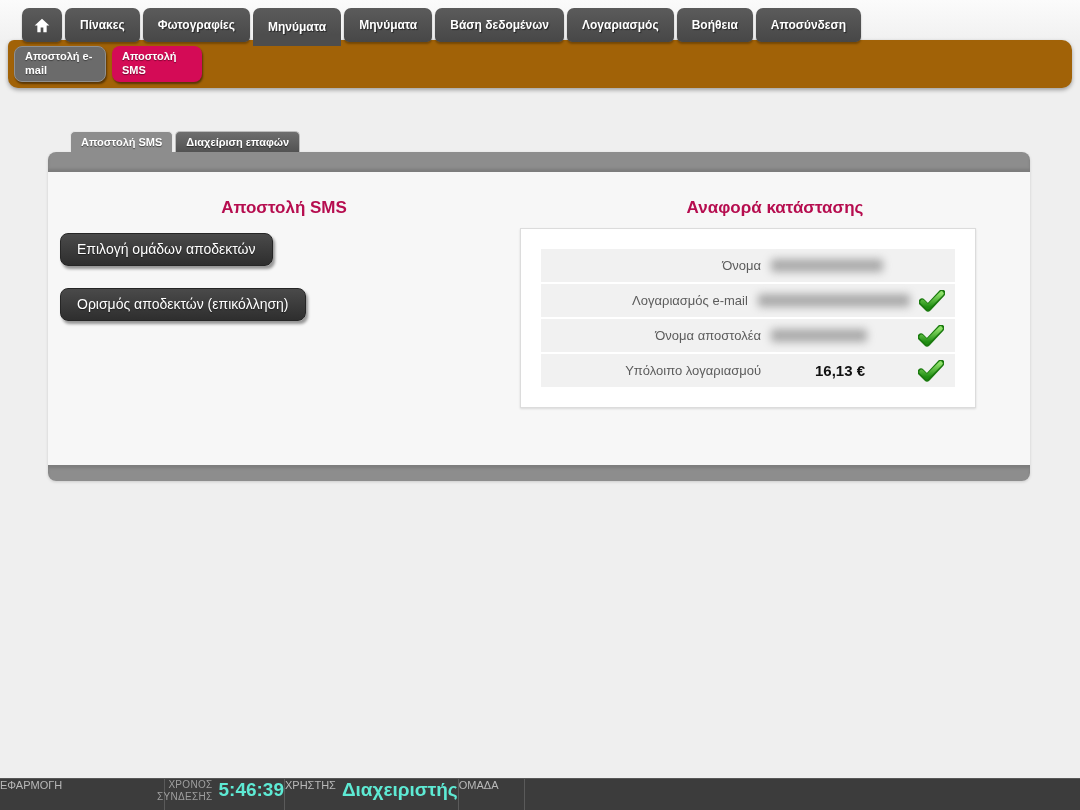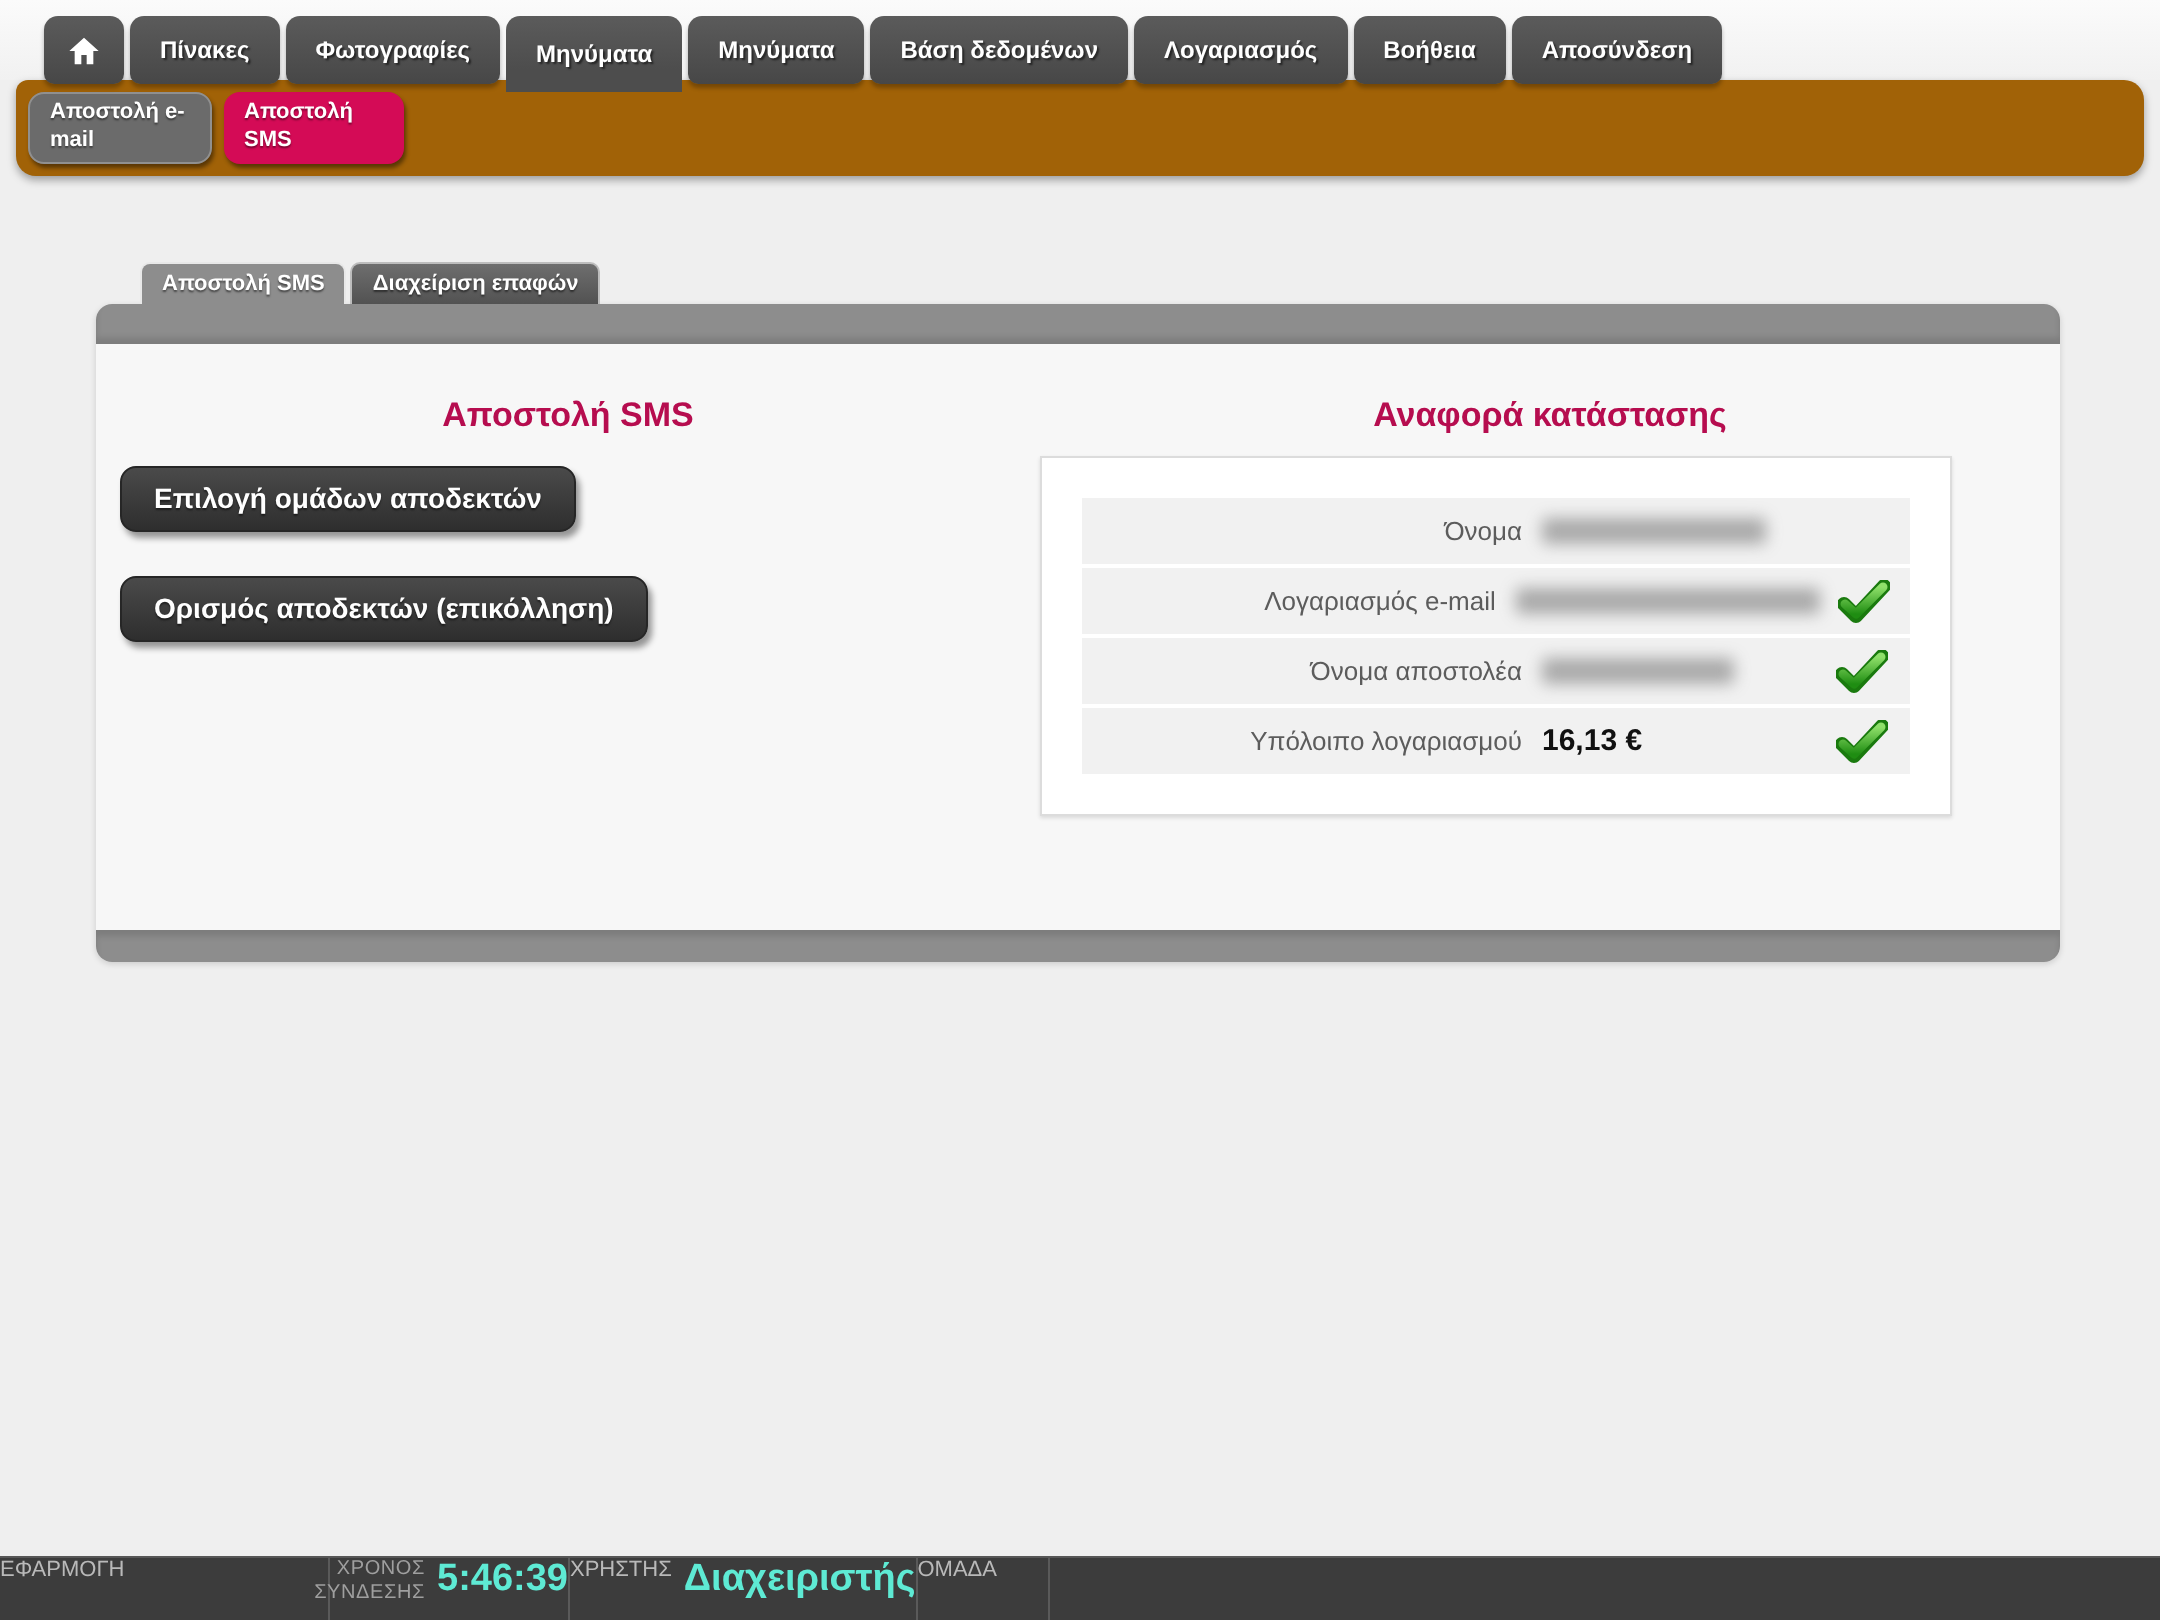--- a/index.html
+++ b/index.html
@@ -101,21 +101,21 @@
   .col-left  { width:472px; }
   .col-right { flex:1; }
   .section-heading {
     text-align:center; color:#b60d4f; font-weight:bold; font-size:17px;
     margin-top:26px;
   }
   .action-btn {
     display:inline-block;
     margin:15px 0 0 12px;
     background:linear-gradient(#4a4a4a,#2e2e2e);
-    color:#fff; font-weight:bold; font-size:14px;
+    color:#fff; font-weight:normal; font-size:14px;
     padding:7px 16px 8px 16px;
     border-radius:8px; border:1px solid #262626;
     box-shadow:2px 3px 3px rgba(0,0,0,0.4);
     cursor:pointer;
     text-shadow:0 1px 1px rgba(0,0,0,0.5);
   }
   .btn-row { display:block; }
   .btn-row + .btn-row .action-btn { margin-top:22px; }
   
   .status-panel {
@@ -127,21 +127,21 @@
   .status-row {
     background:#f1f1f1; height:33px; margin-bottom:2px;
     display:flex; align-items:center;
   }
   .status-row:last-child { margin-bottom:0;justify-content:center; }
   .status-label {
     width:230px; text-align:right; color:#5c5c5c; font-size:13px;
     padding-right:10px;
   }
   .status-value { flex:1; display:flex; align-items:center; }
-  .status-value.bold { font-weight:bold; font-size:15px; color:#111; }
+  .status-value.bold { font-weight:bold; font-size:15px; color:#111;margin-left:44px; }
   .redacted {
     height:13px; border-radius:2px; background:#6f6f6f;
     filter:blur(4px); opacity:0.55; display:inline-block;
   }
   .r-w1 { width:112px; } .r-w2 { width:152px; }
   .r-w3 { width:168px; } .r-w4 { width:96px; }
   .check-cell { width:48px; display:flex; justify-content:center; }
   
   .footer {
     position:absolute; bottom:0; left:0; width:100%; height:32px;

